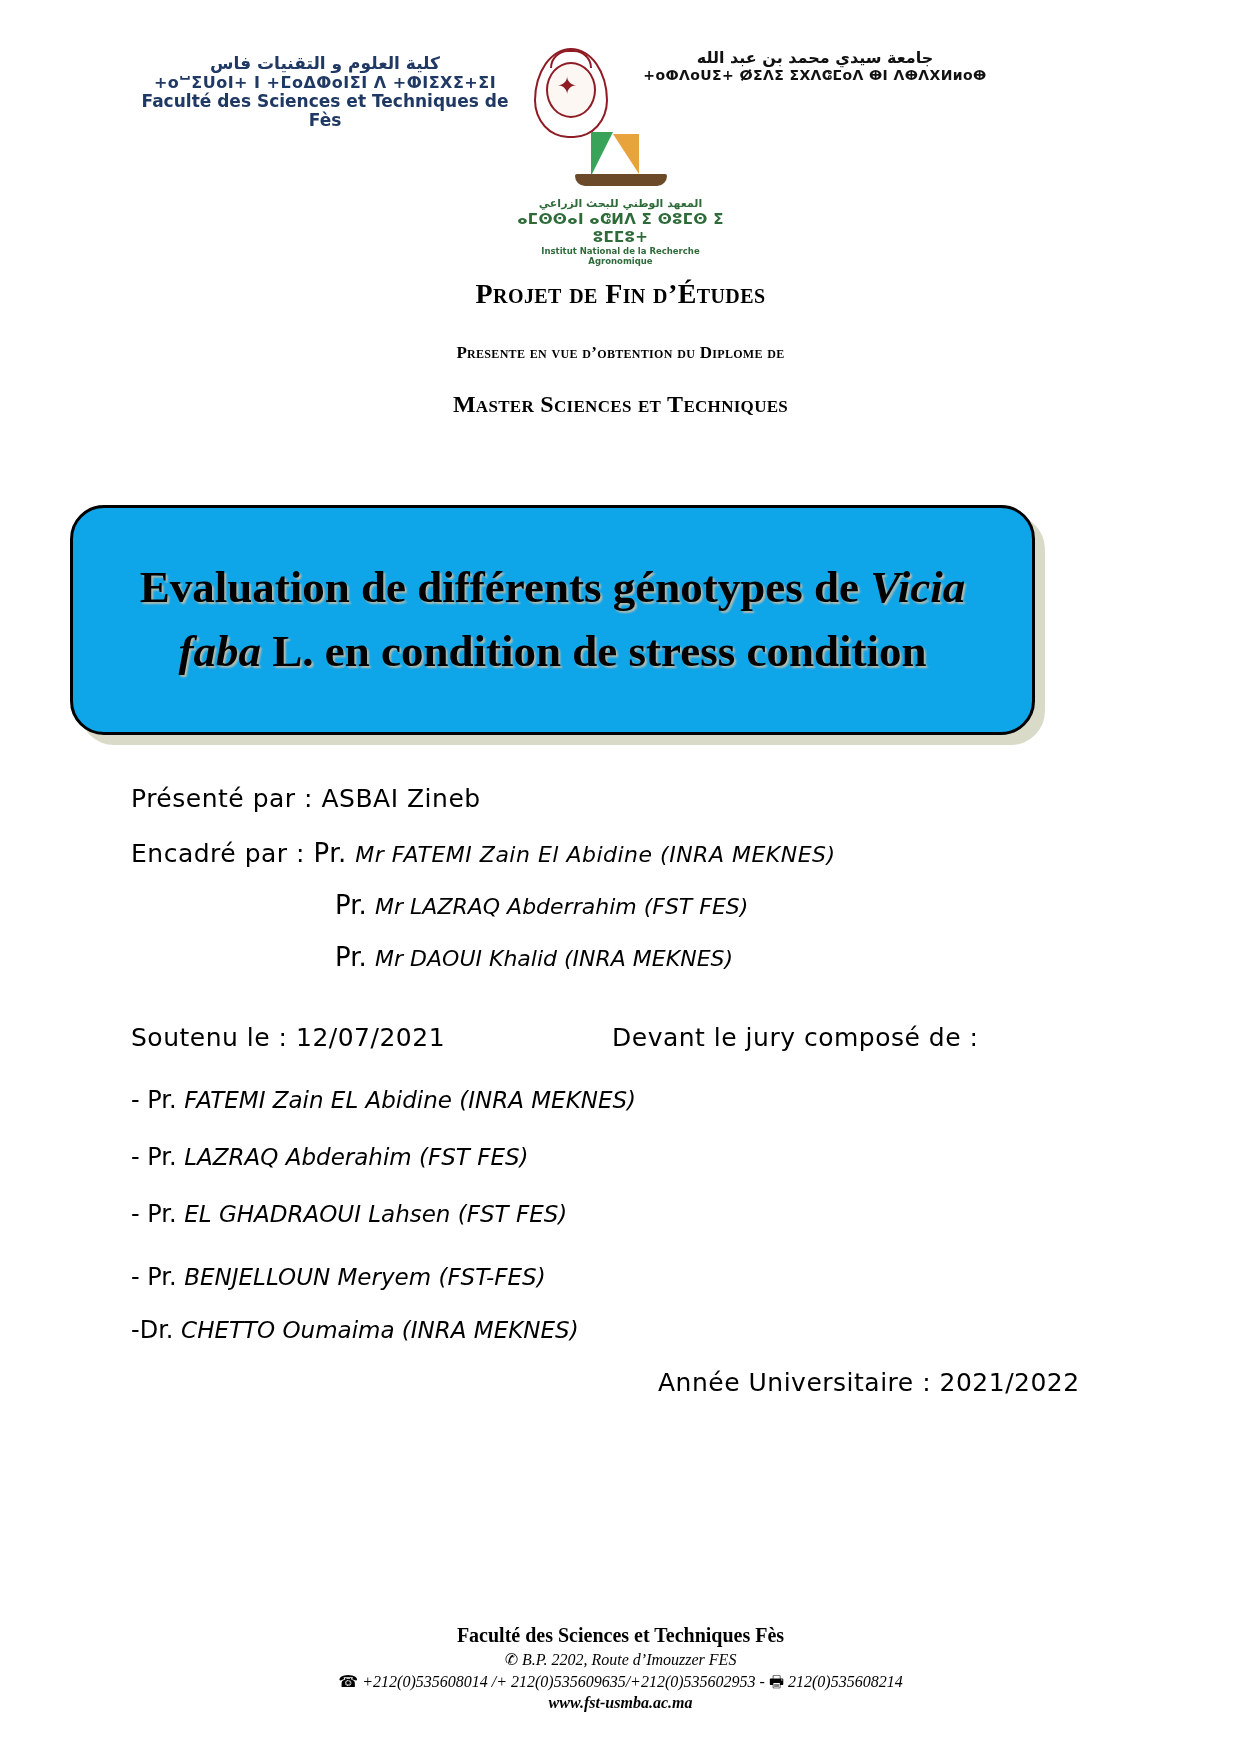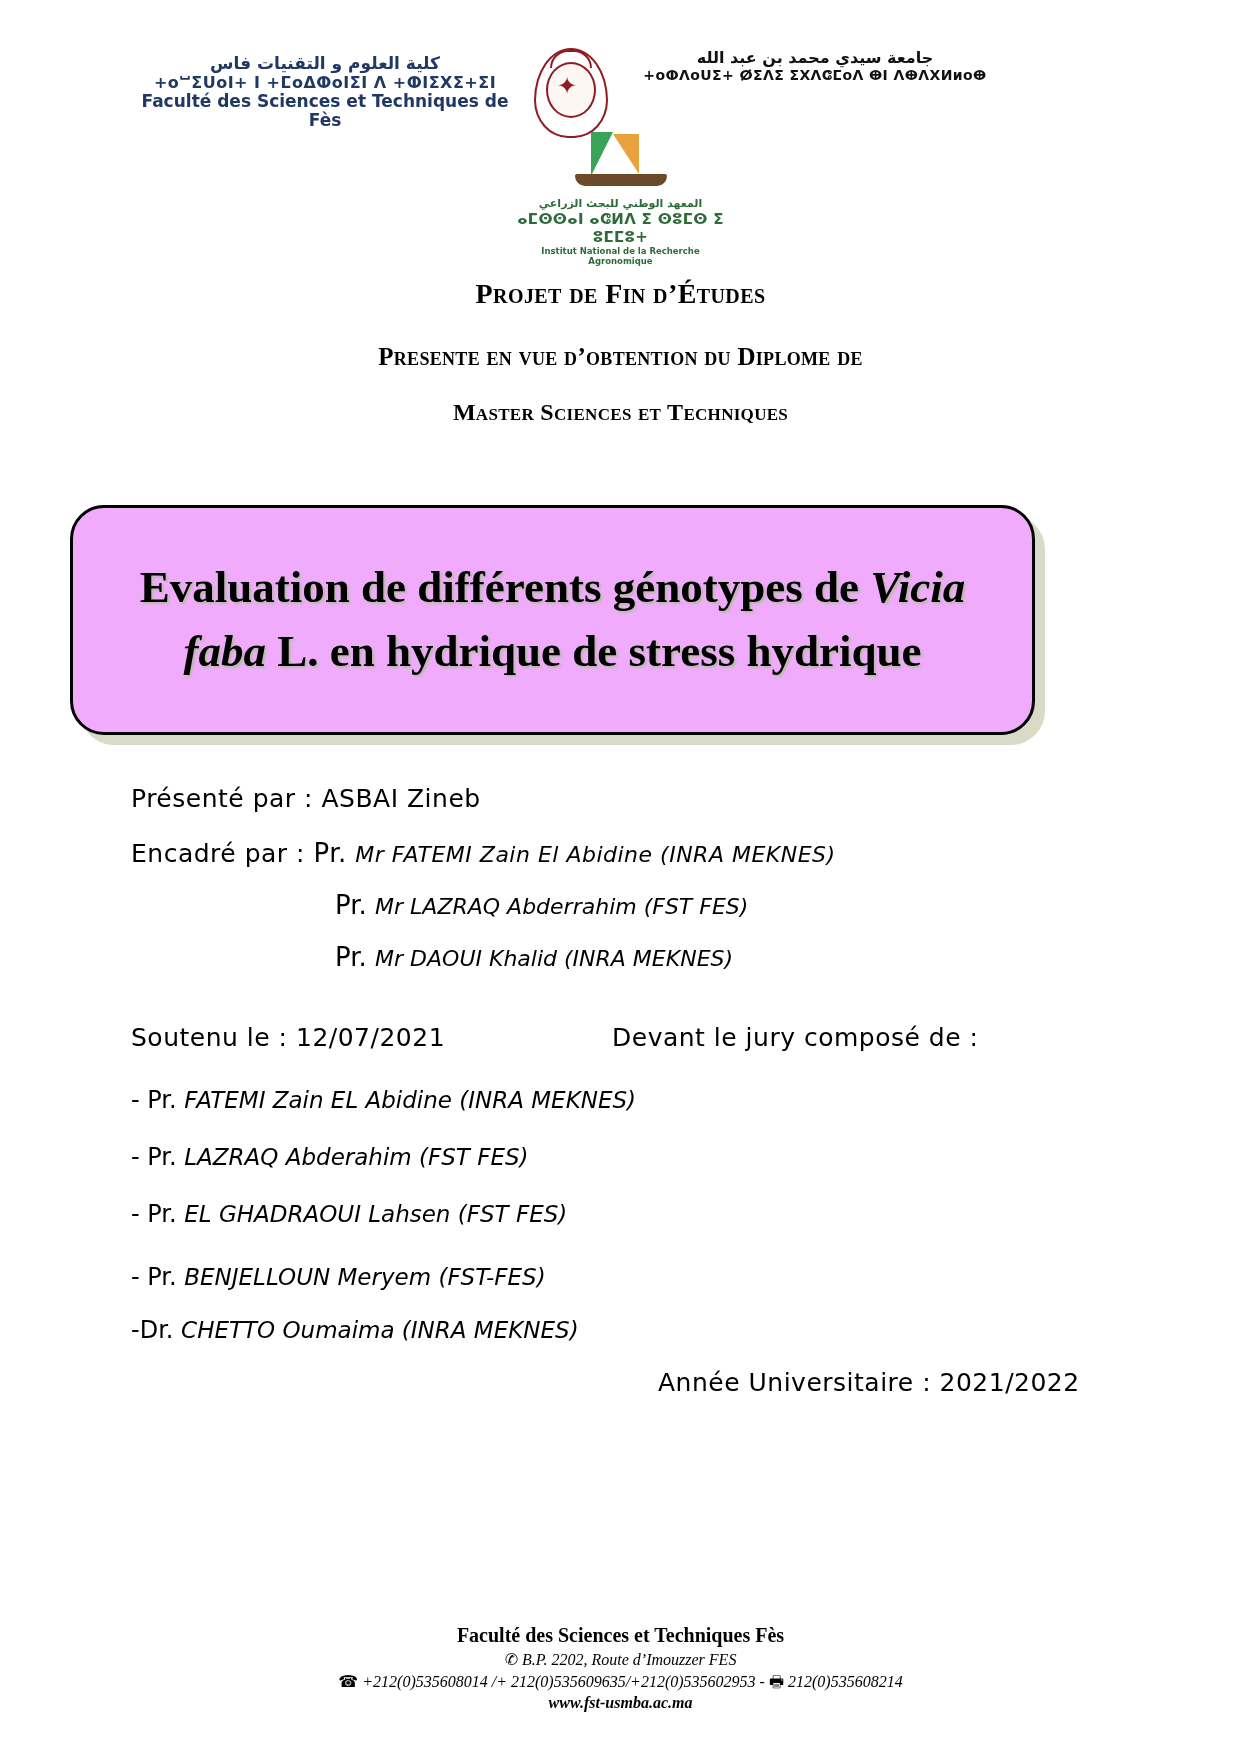--- a/index.html
+++ b/index.html
@@ -212,21 +212,21 @@
     width: 1241px;
     text-align: center;
   }
   .sc {
     font-family: "Liberation Serif", serif;
     font-weight: bold;
     font-variant: small-caps;
     color: #000000;
   }
   .h-pfe   { font-size: 28px; margin-bottom: 26px; letter-spacing: 0.4px; }
-  .h-pres  { font-size: 25px; margin-bottom: 28px; letter-spacing: 0.3px; margin-top: 33px; }
+  .h-pres  { font-size: 17px; margin-bottom: 28px; letter-spacing: 0.3px; margin-top: 33px; }
   .h-mst   { font-size: 24px; margin-bottom: 26px; letter-spacing: 0.3px; }
   .h-gcb   { font-size: 24px; letter-spacing: 0.3px; }
 
   
   .title-shadow {
     position: absolute;
     left: 80px;
     top: 515px;
     width: 965px;
     height: 230px;
@@ -234,21 +234,21 @@
     border-radius: 34px;
   }
   .title-box {
     position: absolute;
     left: 70px;
     top: 505px;
     width: 965px;
     height: 230px;
     border: 3px solid #000000;
     border-radius: 34px;
-    background: #f0abfc;
+    background: #0ea5e9;
     box-sizing: border-box;
     display: flex;
     align-items: center;
     justify-content: center;
   }
   .title-text {
     font-family: "Liberation Serif", serif;
     font-weight: bold;
     font-size: 45px;
     line-height: 1.42;
@@ -415,21 +415,21 @@
   <div class="headings">
     <div class="sc h-pfe">Projet de Fin d’Études</div>
     <div class="sc h-pres">Presente en vue d’obtention du Diplome de</div>
     <div class="sc h-mst">Master Sciences et Techniques</div>
   </div>
 
   <div class="title-shadow"></div>
   <div class="title-box">
     <div class="title-text">
       <span>Evaluation de différents génotypes de </span><i>Vicia</i><br>
-      <i>faba</i><span> L. en hydrique de stress hydrique</span>
+      <i>faba</i><span> L. en condition de stress condition</span>
     </div>
   </div>
 
   <div class="body-block hw">
 
     <div class="presente line">
       <span>Présenté par :</span>
       <span class="val">ASBAI Zineb</span>
     </div>
 

